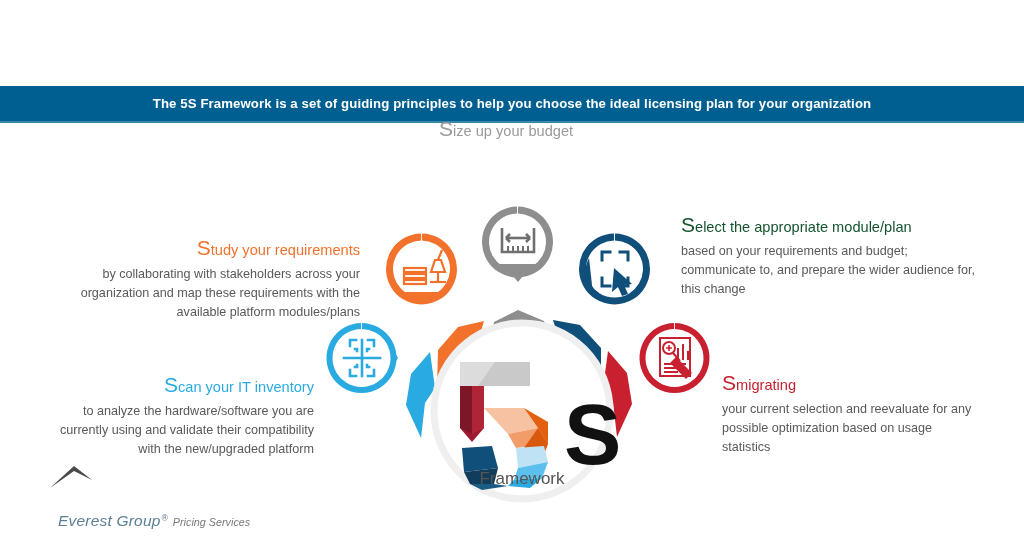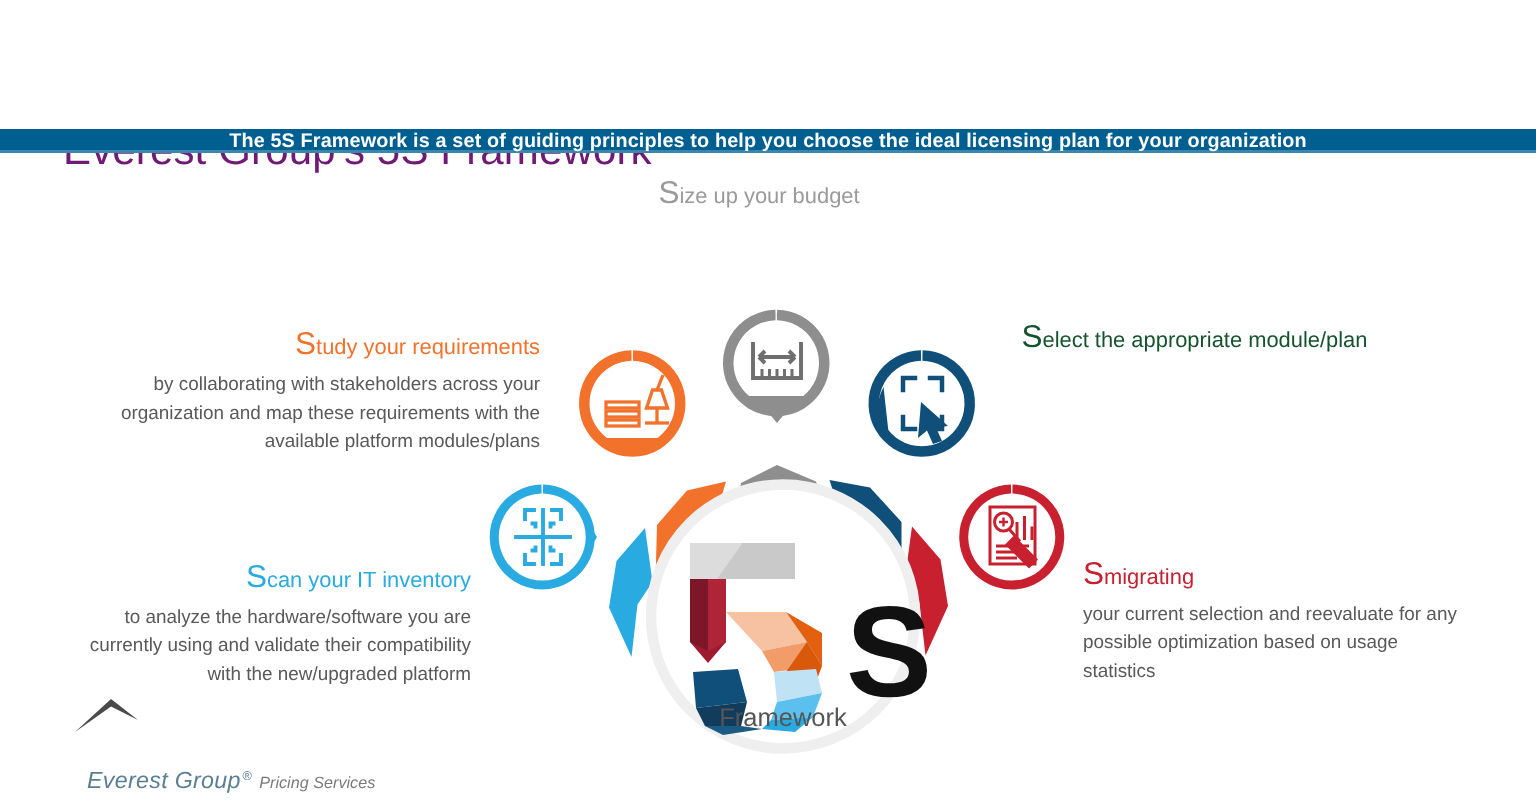--- a/index.html
+++ b/index.html
@@ -25,21 +25,21 @@
     letter-spacing: 0.1px;
     white-space: nowrap;
     margin-top: 46px;
   }
 
   .banner {
     position: absolute;
     left: 0;
     top: 86px;
     width: 1024px;
-    height: 16px;
+    height: 37px;
     background: #005f91;
     display: flex;
     align-items: center;
     justify-content: center;
     box-sizing: border-box;
     border-bottom: 2px solid #3a87ae;
   }
   .banner-text {
     color: #ffffff;
     font-size: 13.2px;
@@ -72,21 +72,21 @@
 
   
   .c-gray   { color: #9a9a9a; }
   .c-orange { color: #f2722b; }
   .c-navy   { color: #14532d; }
   .c-blue   { color: #29abe2; }
   .c-red    { color: #c8202f; }
 
   
   #blk-size   { left: 356px; top: 118px; width: 300px; }
-  #blk-study  { left: 62px;  top: 219px; width: 298px; }
+  #blk-study  { left: 62px;  top: 237px; width: 298px; }
   #blk-select { left: 681px; top: 214px; width: 300px; }
   #blk-scan   { left: 36px;  top: 374px; width: 278px; }
   #blk-scrut  { left: 722px; top: 372px; width: 260px; }
 
   
   #hub {
     position: absolute;
     left: 312px;
     top: 196px;
     width: 420px;
@@ -149,20 +149,21 @@
   <div class="block-title c-orange">
     <span class="cap">S</span><span>tudy your requirements</span>
   </div>
   <div class="block-body">by collaborating with stakeholders across your organization and map these requirements with the available platform modules/plans</div>
 </div>
 
 <div class="block t-left" id="blk-select">
   <div class="block-title c-navy">
     <span class="cap">S</span><span>elect the appropriate module/plan</span>
   </div>
+  <div class="block-body">based on your requirements and budget; communicate to, and prepare the wider audience for, this change</div>
 </div>
 
 <div class="block t-right" id="blk-scan">
   <div class="block-title c-blue">
     <span class="cap">S</span><span>can your IT inventory</span>
   </div>
   <div class="block-body">to analyze the hardware/software you are currently using and validate their compatibility with the new/upgraded platform</div>
 </div>
 
 <div class="block t-left" id="blk-scrut">

